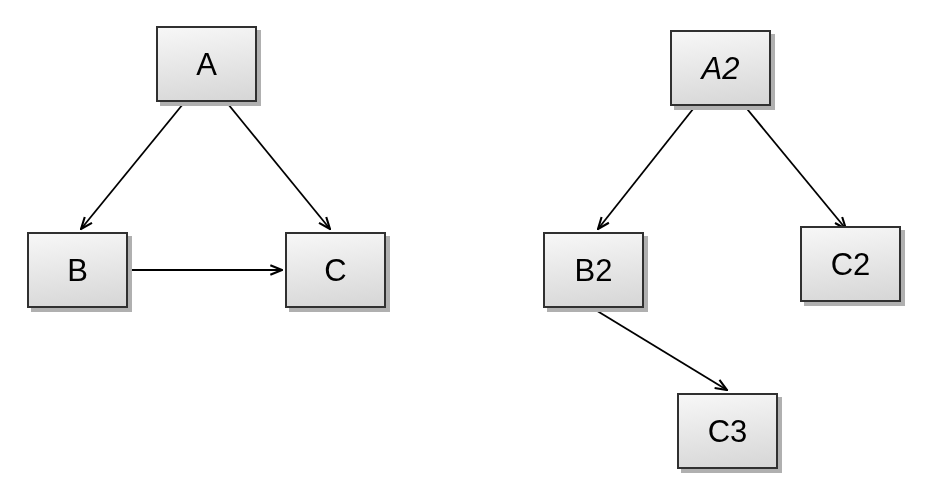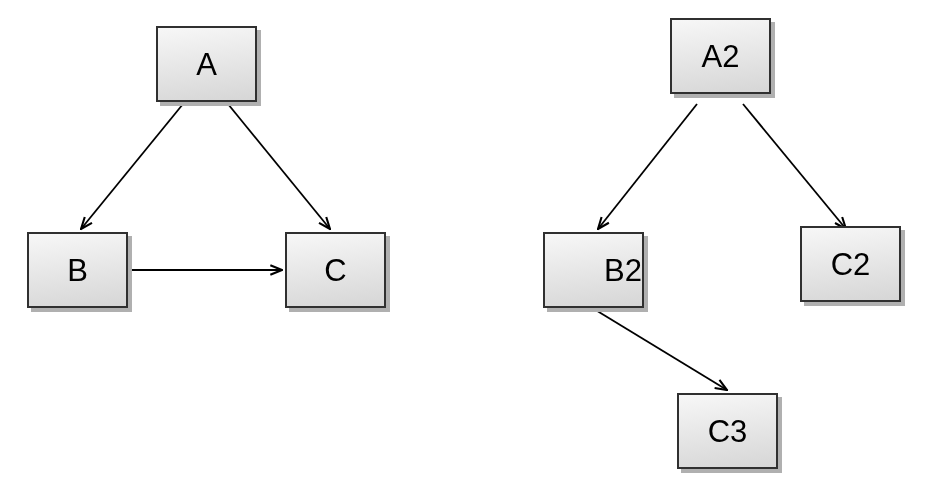--- a/index.html
+++ b/index.html
@@ -78,24 +78,24 @@
   <div class="node" style="left:156px; top:26px;">
     <span class="label">A</span>
   </div>
   <div class="node" style="left:27px; top:232px;">
     <span class="label">B</span>
   </div>
   <div class="node" style="left:285px; top:232px;">
     <span class="label">C</span>
   </div>
 
-  <div class="node" style="left:670px; top:18px;">
+  <div class="node" style="left:670px; top:30px;font-style:italic;">
     <span class="label">A2</span>
   </div>
-  <div class="node" style="left:543px; top:232px;justify-content:flex-end;">
+  <div class="node" style="left:543px; top:232px;">
     <span class="label">B2</span>
   </div>
   <div class="node" style="left:800px; top:226px;">
     <span class="label">C2</span>
   </div>
   <div class="node" style="left:677px; top:393px;justify-content:center;">
     <span class="label">C3</span>
   </div>
 
 </div>

